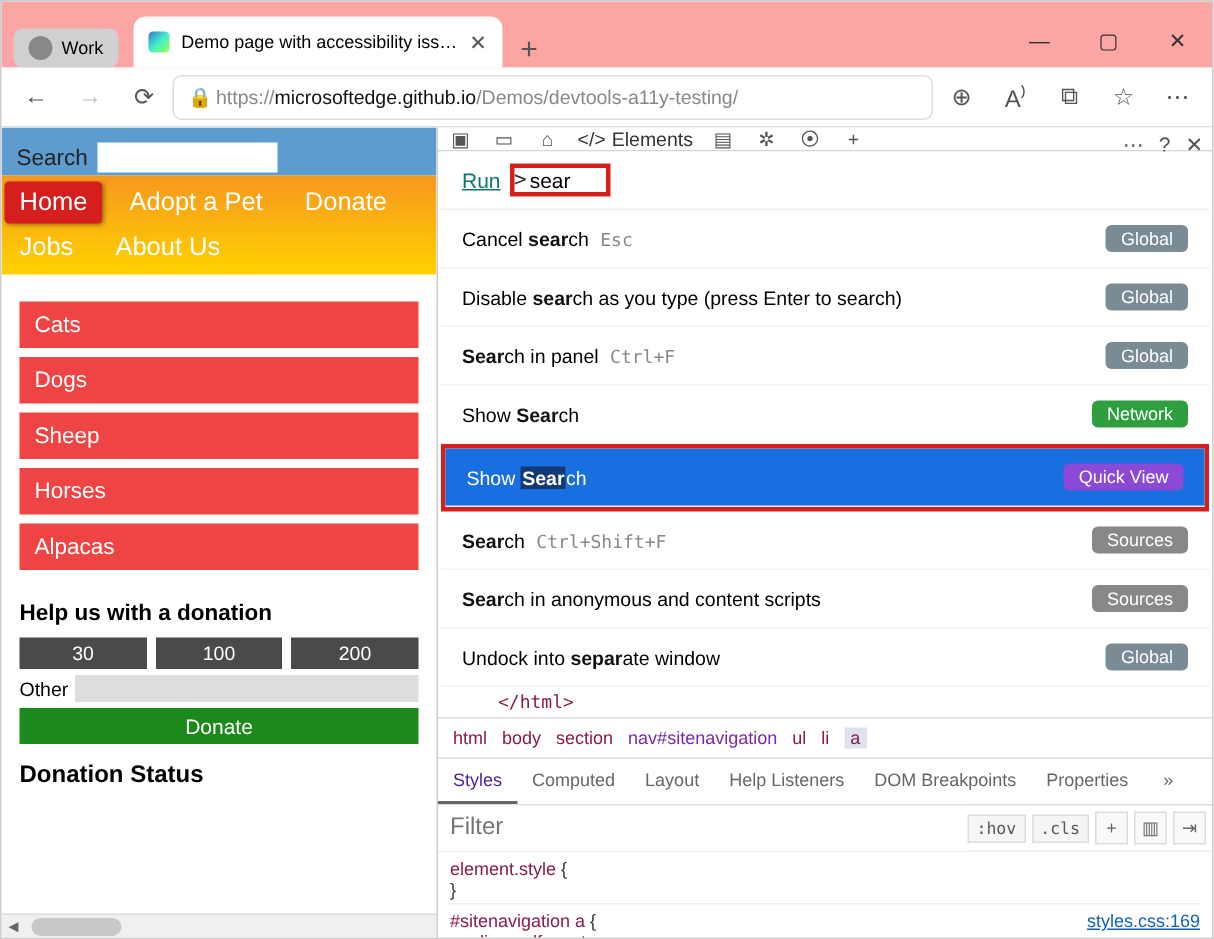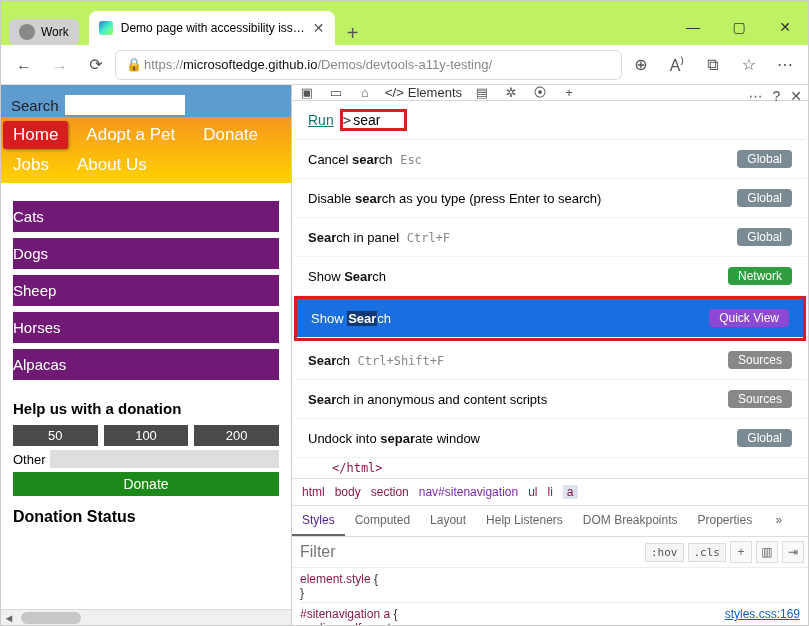--- a/index.html
+++ b/index.html
@@ -1,19 +1,19 @@
 <!DOCTYPE html>
 <html><head>
 <meta charset="utf-8">
 <style>
 * { box-sizing: border-box; margin: 0; padding: 0; font-family: "Segoe UI", Arial, sans-serif; }
 body { width: 809px; height: 626px; background: #f3f3f3; overflow: hidden; border: 1px solid #ccc; position: relative; }
 
 
-.titlebar { height: 44px; display: flex; align-items: flex-end; background: #bef264; }
+.titlebar { height: 44px; display: flex; align-items: flex-end; background: #fca5a5; }
 .profile-chip { margin: 4px 6px 0 8px; background: #d0d0d0; border-radius: 6px; padding: 2px 10px; display: flex; align-items: center; gap: 6px; font-size: 12px; height: 26px; }
 .profile-chip .avatar { width: 16px; height: 16px; border-radius: 50%; background: #888; }
 .tab { background: #fff; border-radius: 8px 8px 0 0; padding: 6px 10px; display: flex; align-items: center; gap: 8px; font-size: 12px; margin-left: 4px; height: 34px; min-width: 246px;}
 .tab .favicon { width: 14px; height: 14px; background: linear-gradient(135deg,#37c,#4ec,#9f5);border-radius:3px;}
 .tab .close { font-size: 14px; color:#555; }
 .newtab { font-size: 20px; padding: 0 12px; color:#555;}
 .win-controls { margin-left: auto; display: flex; }
 .win-controls div { width: 46px; text-align: center; font-size: 14px; color:#333; padding: 10px 0;}
 
 
@@ -28,21 +28,21 @@
 .content { position: absolute; top: 84px; left:0; right:0; bottom:0; display:flex; }
 .left { width: 290px; overflow:hidden; background:#fff;}
 .site-header { background: linear-gradient(#5e9cd0,#5e9cd0); color:#1d3350; padding:10px 10px 2px; display:flex; align-items:flex-start; justify-content:space-between;}
 .site-header h1 { font-weight:400; font-size:26px; line-height:1.05;}
 .site-header .searchlabel { font-size:15px; color:#222; display:flex; align-items:center; gap:6px;}
 .site-header input { width:120px; height:20px; border:none;}
 .navbar { background: linear-gradient(#f7971e,#ffd200); padding:4px 2px; display:flex; flex-wrap:wrap; gap:2px 8px;}
 .navbar .nav { color:#fff; font-size:17px; padding:4px 10px; }
 .navbar .nav.active { background:#d71e1e; border-radius:3px; box-shadow:1px 1px 3px rgba(0,0,0,.4);}
 .animal-list { padding: 18px 12px 4px; display:flex; flex-direction:column; gap:6px;}
-.animal-list .item { background:#701a75; color:#fff; padding:7px 0; font-size:15px;}
+.animal-list .item { background:#ef4444; color:#fff; padding:7px 10px; font-size:15px;}
 .donate-sec { padding: 10px 12px 0;}
 .donate-sec h3 { font-size:15px; margin:6px 0 8px;}
 .amount-row { display:flex; gap:6px; }
 .amt { flex:1; background:#4a4a4a; color:#fff; text-align:center; font-size:13px; padding:3px 0;}
 .other-row { display:flex; margin-top:4px; align-items:center;}
 .other-row span { font-size:13px; margin-right:4px;}
 .other-row .bar { flex:1; height:18px; background:#ddd;}
 .donate-btn { margin-top:4px; background:#1b8a1b; color:#fff; text-align:center; padding:4px; font-size:14px;}
 .status-h { font-size:16px; font-weight:700; padding:12px 12px 0;}
 
@@ -148,21 +148,21 @@
     <div class="animal-list">
       <div class="item">Cats</div>
       <div class="item">Dogs</div>
       <div class="item">Sheep</div>
       <div class="item">Horses</div>
       <div class="item">Alpacas</div>
     </div>
     <div class="donate-sec">
       <h3>Help us with a donation</h3>
       <div class="amount-row">
-        <div class="amt">50</div>
+        <div class="amt">30</div>
         <div class="amt">100</div>
         <div class="amt">200</div>
       </div>
       <div class="other-row">
         <span>Other</span>
         <div class="bar"></div>
       </div>
       <div class="donate-btn">Donate</div>
     </div>
     <div class="status-h">Donation Status</div>

